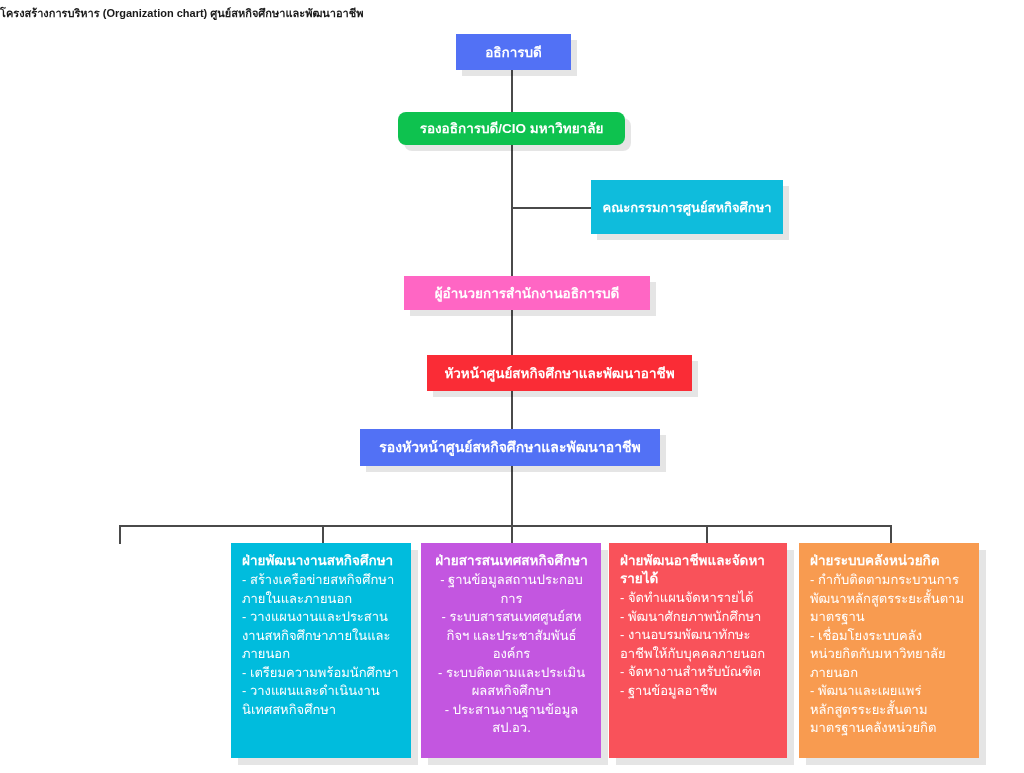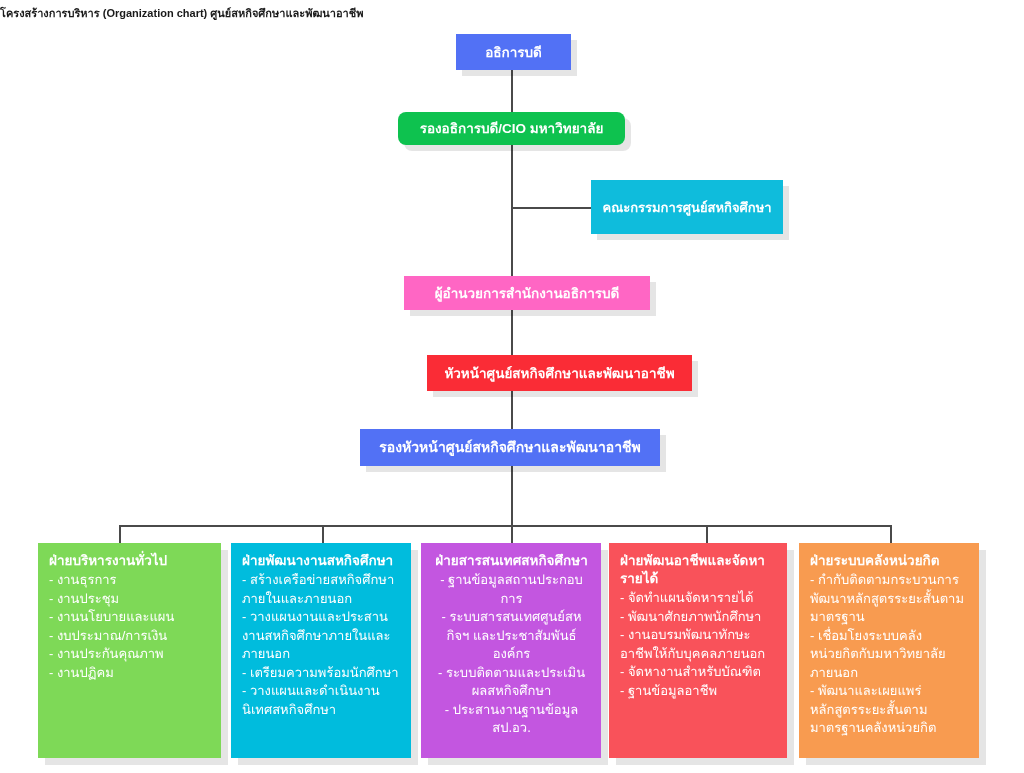--- a/index.html
+++ b/index.html
@@ -126,31 +126,20 @@
   </div>
 
   <div class="node" style="left:379px; top:355px; width:265px; height:36px; background:#fa2c36; font-size:13.5px;margin-left:48px;">
     <span class="node-label">หัวหน้าศูนย์สหกิจศึกษาและพัฒนาอาชีพ</span>
   </div>
 
   <div class="node" style="left:360px; top:429px; width:300px; height:37px; background:#5271f5; font-size:14px;">
     <span class="node-label">รองหัวหน้าศูนย์สหกิจศึกษาและพัฒนาอาชีพ</span>
   </div>
 
-  <div class="dept" style="left:38px; top:543px; width:183px; height:215px; background:#7ed957;">
-    <div class="dept-title">ฝ่ายบริหารงานทั่วไป</div>
-    <ul class="dept-list">
-      <li>- งานธุรการ</li>
-      <li>- งานประชุม</li>
-      <li>- งานนโยบายและแผน</li>
-      <li>- งบประมาณ/การเงิน</li>
-      <li>- งานประกันคุณภาพ</li>
-      <li>- งานปฏิคม</li>
-    </ul>
-  </div>
 
   <div class="dept" style="left:231px; top:543px; width:180px; height:215px; background:#00bcdd;">
     <div class="dept-title">ฝ่ายพัฒนางานสหกิจศึกษา</div>
     <ul class="dept-list">
       <li>- สร้างเครือข่ายสหกิจศึกษาภายในและภายนอก</li>
       <li>- วางแผนงานและประสานงานสหกิจศึกษาภายในและภายนอก</li>
       <li>- เตรียมความพร้อมนักศึกษา</li>
       <li>- วางแผนและดำเนินงานนิเทศสหกิจศึกษา</li>
     </ul>
   </div>

